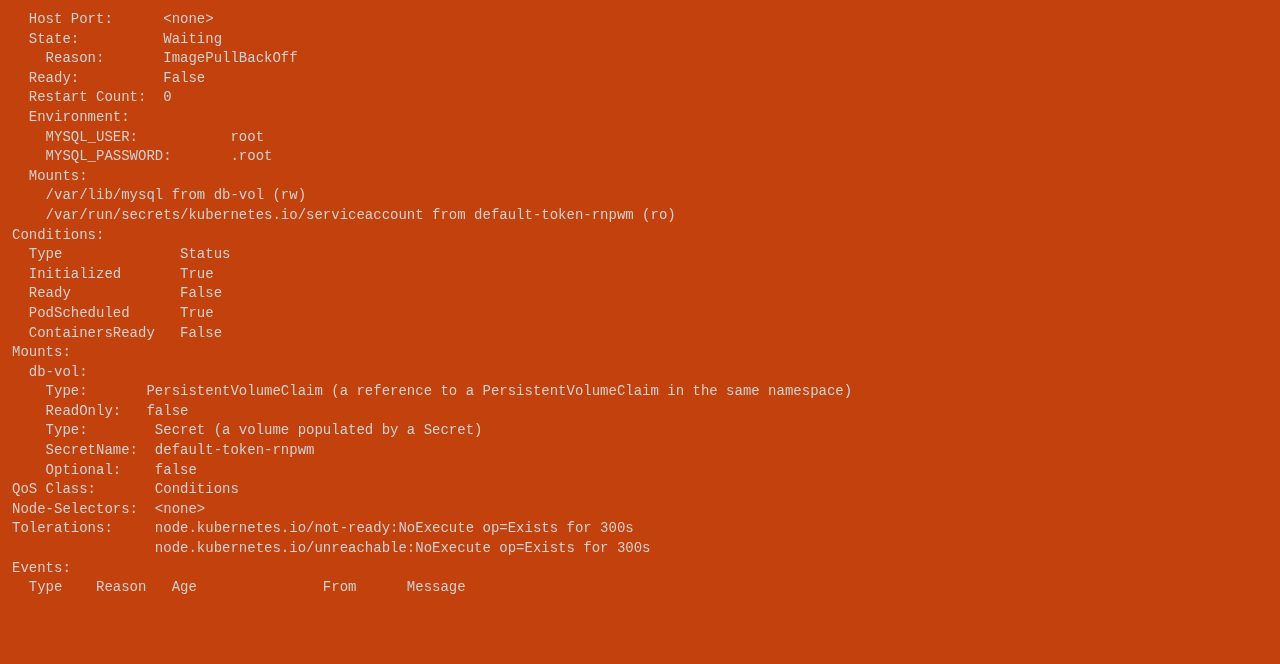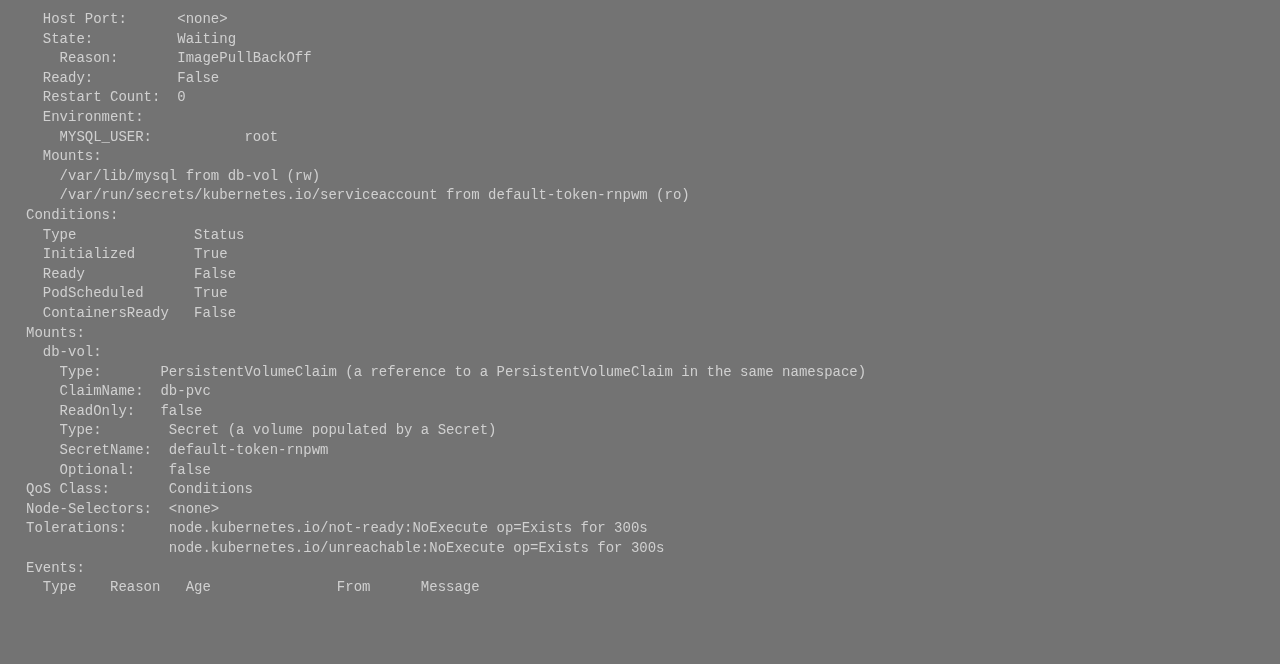--- a/index.html
+++ b/index.html
@@ -13,22 +13,22 @@
       color: #d0d0d0;
       font-family: 'Courier New', Courier, monospace;
       font-size: 14px;
       line-height: 1.4;
       width: 1280px;
       height: 664px;
       overflow: hidden;
     }
 
     .terminal {
-      background-color: #737373;
-      padding: 10px 26px;
+      background-color: #c2410c;
+      padding: 10px 12px;
       width: 100%;
       height: 100%;
       overflow: hidden;
     }
 
     .line {
       white-space: pre;
       display: block;
     }
 
@@ -41,33 +41,33 @@
 
 <div class="terminal">
   <div id="lines-container">
       <div class="line">  Host Port:      &lt;none&gt;</div>
       <div class="line">  State:          Waiting</div>
       <div class="line">    Reason:       ImagePullBackOff</div>
       <div class="line">  Ready:          False</div>
       <div class="line">  Restart Count:  0</div>
       <div class="line">  Environment:</div>
       <div class="line">    MYSQL_USER:           root</div>
+      <div class="line">    MYSQL_PASSWORD:       .root</div>
       <div class="line">  Mounts:</div>
       <div class="line">    /var/lib/mysql from db-vol (rw)</div>
       <div class="line">    /var/run/secrets/kubernetes.io/serviceaccount from default-token-rnpwm (ro)</div>
       <div class="line">Conditions:</div>
       <div class="line">  Type              Status</div>
       <div class="line">  Initialized       True</div>
       <div class="line">  Ready             False</div>
       <div class="line">  PodScheduled      True</div>
       <div class="line">  ContainersReady   False</div>
       <div class="line">Mounts:</div>
       <div class="line">  db-vol:</div>
       <div class="line">    Type:       PersistentVolumeClaim (a reference to a PersistentVolumeClaim in the same namespace)</div>
-      <div class="line">    ClaimName:  db-pvc</div>
       <div class="line">    ReadOnly:   false</div>
       <div class="line">    Type:        Secret (a volume populated by a Secret)</div>
       <div class="line">    SecretName:  default-token-rnpwm</div>
       <div class="line">    Optional:    false</div>
       <div class="line">QoS Class:       Conditions</div>
       <div class="line">Node-Selectors:  &lt;none&gt;</div>
       <div class="line">Tolerations:     node.kubernetes.io/not-ready:NoExecute op=Exists for 300s</div>
       <div class="line">                 node.kubernetes.io/unreachable:NoExecute op=Exists for 300s</div>
       <div class="line">Events:</div>
       <div class="line">  Type    Reason   Age               From      Message</div>

